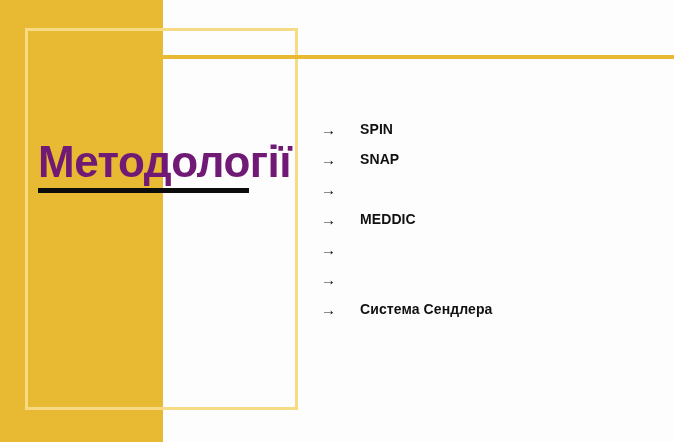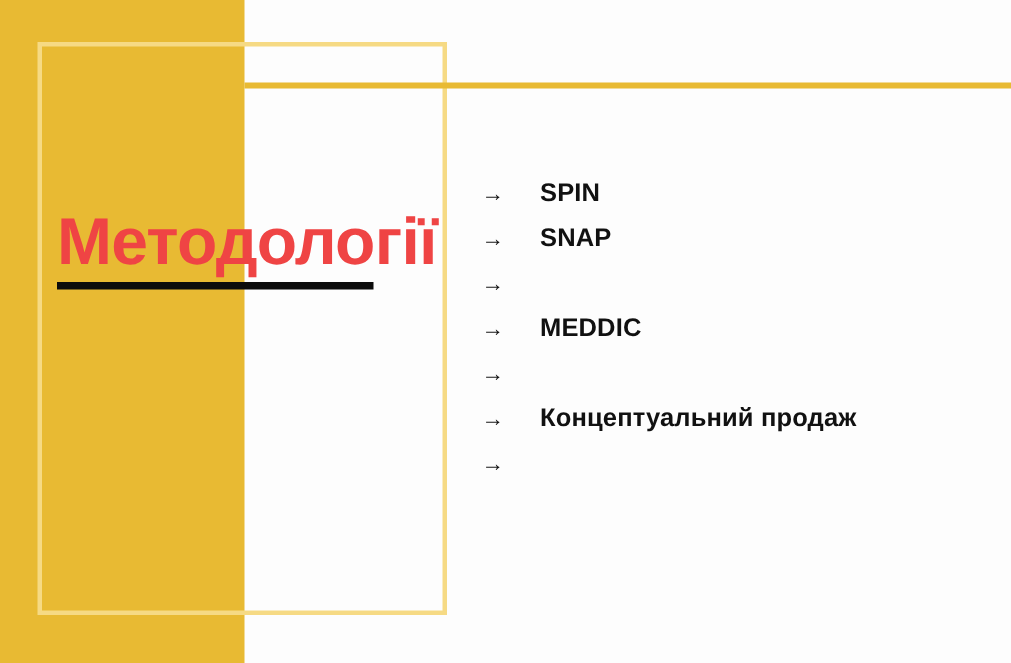--- a/index.html
+++ b/index.html
@@ -53,21 +53,21 @@
     position: absolute;
     left: 38px;
     top: 140px;
     z-index: 4;
   }
   .title-text {
     font-family: "Liberation Sans", sans-serif;
     font-size: 44px;
     font-weight: 700;
     line-height: 1;
-    color: #ef4444;
+    color: #701a75;
     letter-spacing: -0.5px;
     white-space: nowrap;
     margin: 0;
   }
   .title-underline {
     margin-top: 4px;
     width: 211px;
     height: 5px;
     background: #0c0c0c;
   }
@@ -90,21 +90,21 @@
   .bullet-arrow {
     width: 39px;
     flex: 0 0 39px;
     font-size: 15px;
     line-height: 1;
     color: #111111;
     font-weight: 700;
   }
   .bullet-label {
     font-family: "Liberation Sans", sans-serif;
-    font-size: 17px;
+    font-size: 14px;
     font-weight: 700;
     color: #111111;
     white-space: nowrap;
     letter-spacing: 0.1px;
   }
 </style>
 </head>
 <body>
 
 <div id="slide">
@@ -138,22 +138,22 @@
       <span class="bullet-arrow">→</span>
       <span class="bullet-label">MEDDIC</span>
     </li>
 
     <li class="bullet-item">
       <span class="bullet-arrow">→</span>
     </li>
 
     <li class="bullet-item">
       <span class="bullet-arrow">→</span>
-      <span class="bullet-label">Концептуальний продаж</span>
     </li>
 
     <li class="bullet-item">
       <span class="bullet-arrow">→</span>
+      <span class="bullet-label">Система Сендлера</span>
     </li>
 
   </ul>
 
 </div>
 
 </body></html>

